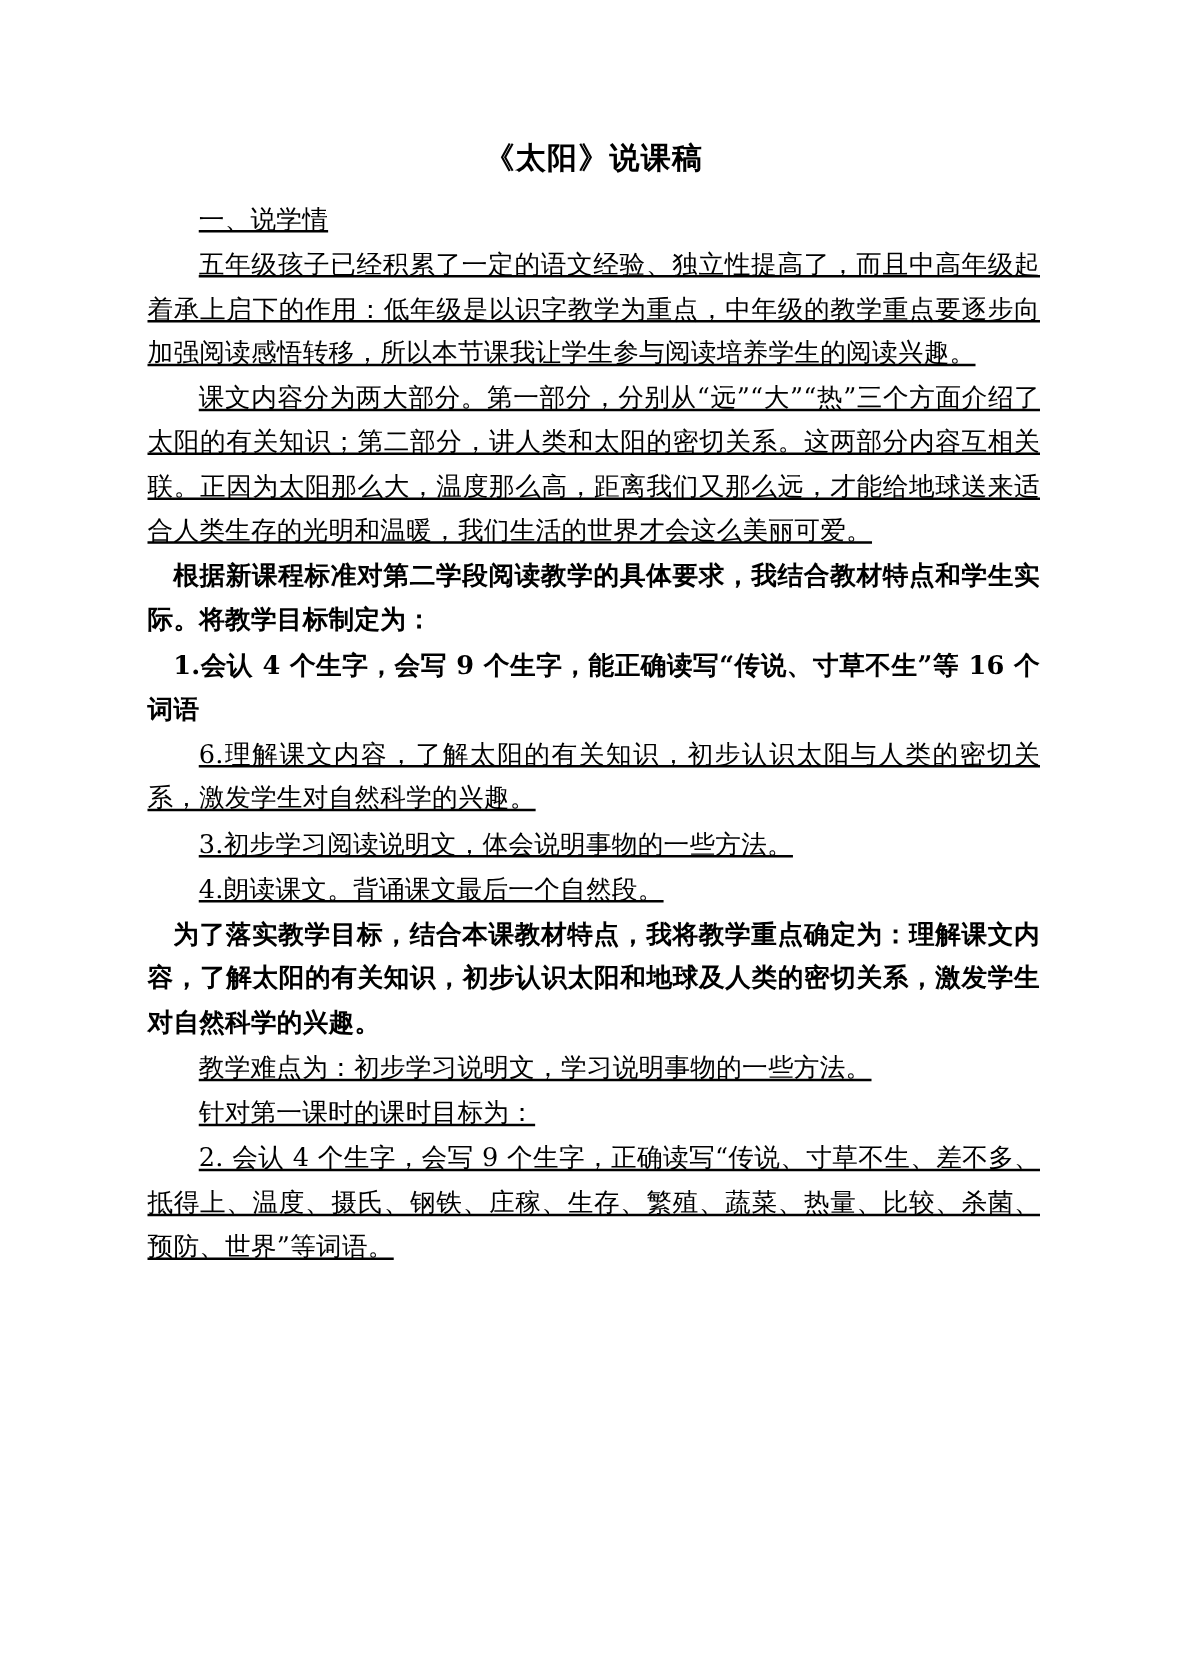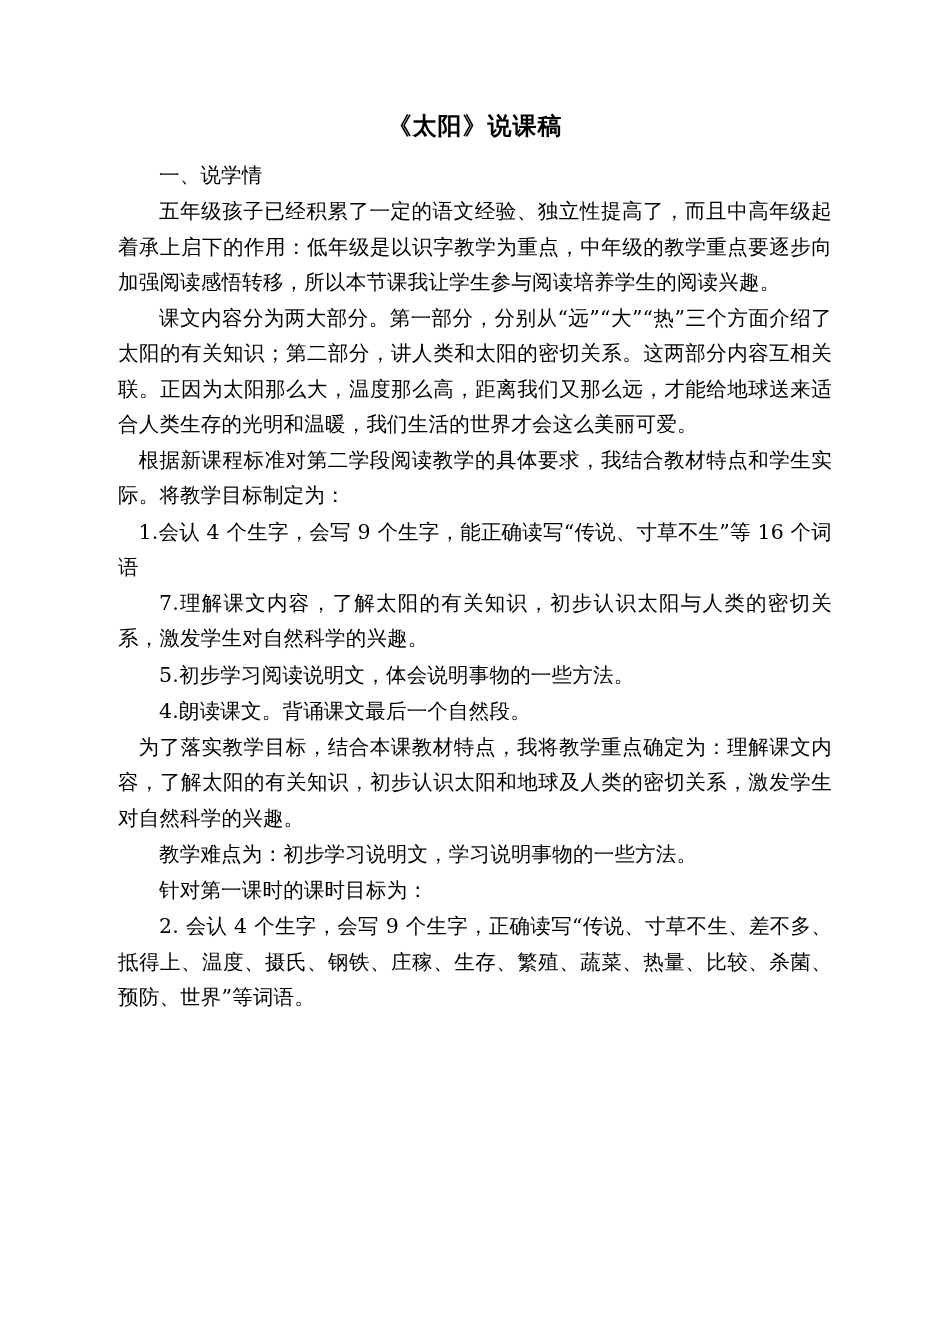--- a/index.html
+++ b/index.html
@@ -32,39 +32,41 @@
   .para {
     font-size: 20.5px;
     line-height: 1.72;
     text-align: justify;
     text-justify: inter-ideograph;
     margin: 0 0 1px 0;
     letter-spacing: 0.2px;
   }
   .indent-2 {
     text-indent: 2em;
+    text-decoration: underline;
   }
   .indent-1 {
     text-indent: 1em;
+    font-weight: bold;
   }
   .indent-0 {
     text-indent: 0;
   }
 </style>
 </head>
 <body>
 
 <div class="page">
   <h1 class="doc-title">《太阳》说课稿</h1>
 
   <p class="para indent-2">一、说学情</p>
   <p class="para indent-2">五年级孩子已经积累了一定的语文经验、独立性提高了，而且中高年级起着承上启下的作用：低年级是以识字教学为重点，中年级的教学重点要逐步向加强阅读感悟转移，所以本节课我让学生参与阅读培养学生的阅读兴趣。</p>
   <p class="para indent-2">课文内容分为两大部分。第一部分，分别从“远”“大”“热”三个方面介绍了太阳的有关知识；第二部分，讲人类和太阳的密切关系。这两部分内容互相关联。正因为太阳那么大，温度那么高，距离我们又那么远，才能给地球送来适合人类生存的光明和温暖，我们生活的世界才会这么美丽可爱。</p>
   <p class="para indent-1">根据新课程标准对第二学段阅读教学的具体要求，我结合教材特点和学生实际。将教学目标制定为：</p>
   <p class="para indent-1">1.会认 4 个生字，会写 9 个生字，能正确读写“传说、寸草不生”等 16 个词语</p>
-  <p class="para indent-2">7.理解课文内容，了解太阳的有关知识，初步认识太阳与人类的密切关系，激发学生对自然科学的兴趣。</p>
-  <p class="para indent-2">5.初步学习阅读说明文，体会说明事物的一些方法。</p>
+  <p class="para indent-2">6.理解课文内容，了解太阳的有关知识，初步认识太阳与人类的密切关系，激发学生对自然科学的兴趣。</p>
+  <p class="para indent-2">3.初步学习阅读说明文，体会说明事物的一些方法。</p>
   <p class="para indent-2">4.朗读课文。背诵课文最后一个自然段。</p>
   <p class="para indent-1">为了落实教学目标，结合本课教材特点，我将教学重点确定为：理解课文内容，了解太阳的有关知识，初步认识太阳和地球及人类的密切关系，激发学生对自然科学的兴趣。</p>
   <p class="para indent-2">教学难点为：初步学习说明文，学习说明事物的一些方法。</p>
   <p class="para indent-2">针对第一课时的课时目标为：</p>
   <p class="para indent-2">2. 会认 4 个生字，会写 9 个生字，正确读写“传说、寸草不生、差不多、抵得上、温度、摄氏、钢铁、庄稼、生存、繁殖、蔬菜、热量、比较、杀菌、预防、世界”等词语。</p>
 </div>
 
 </body></html>

